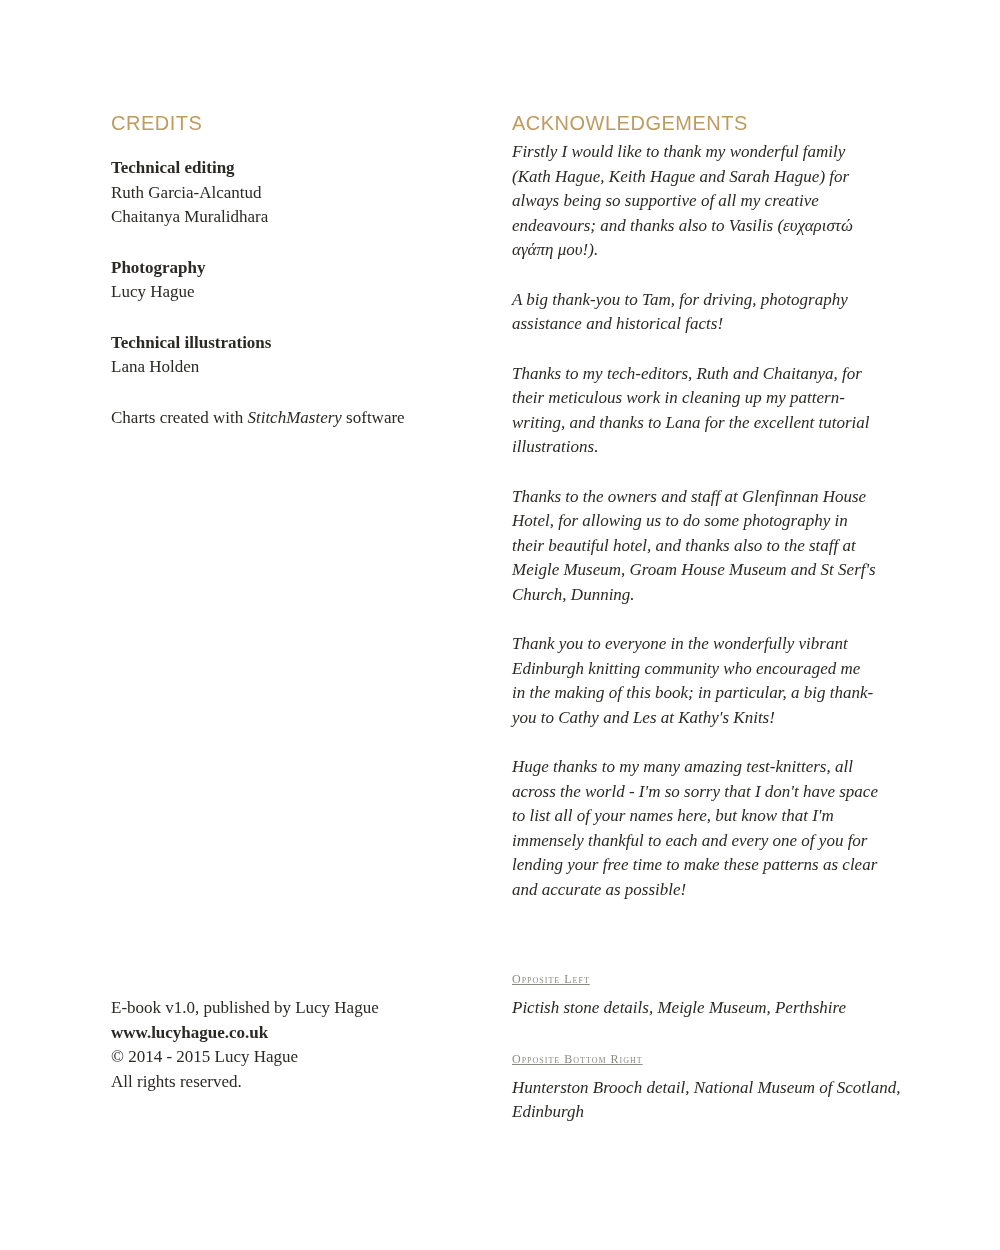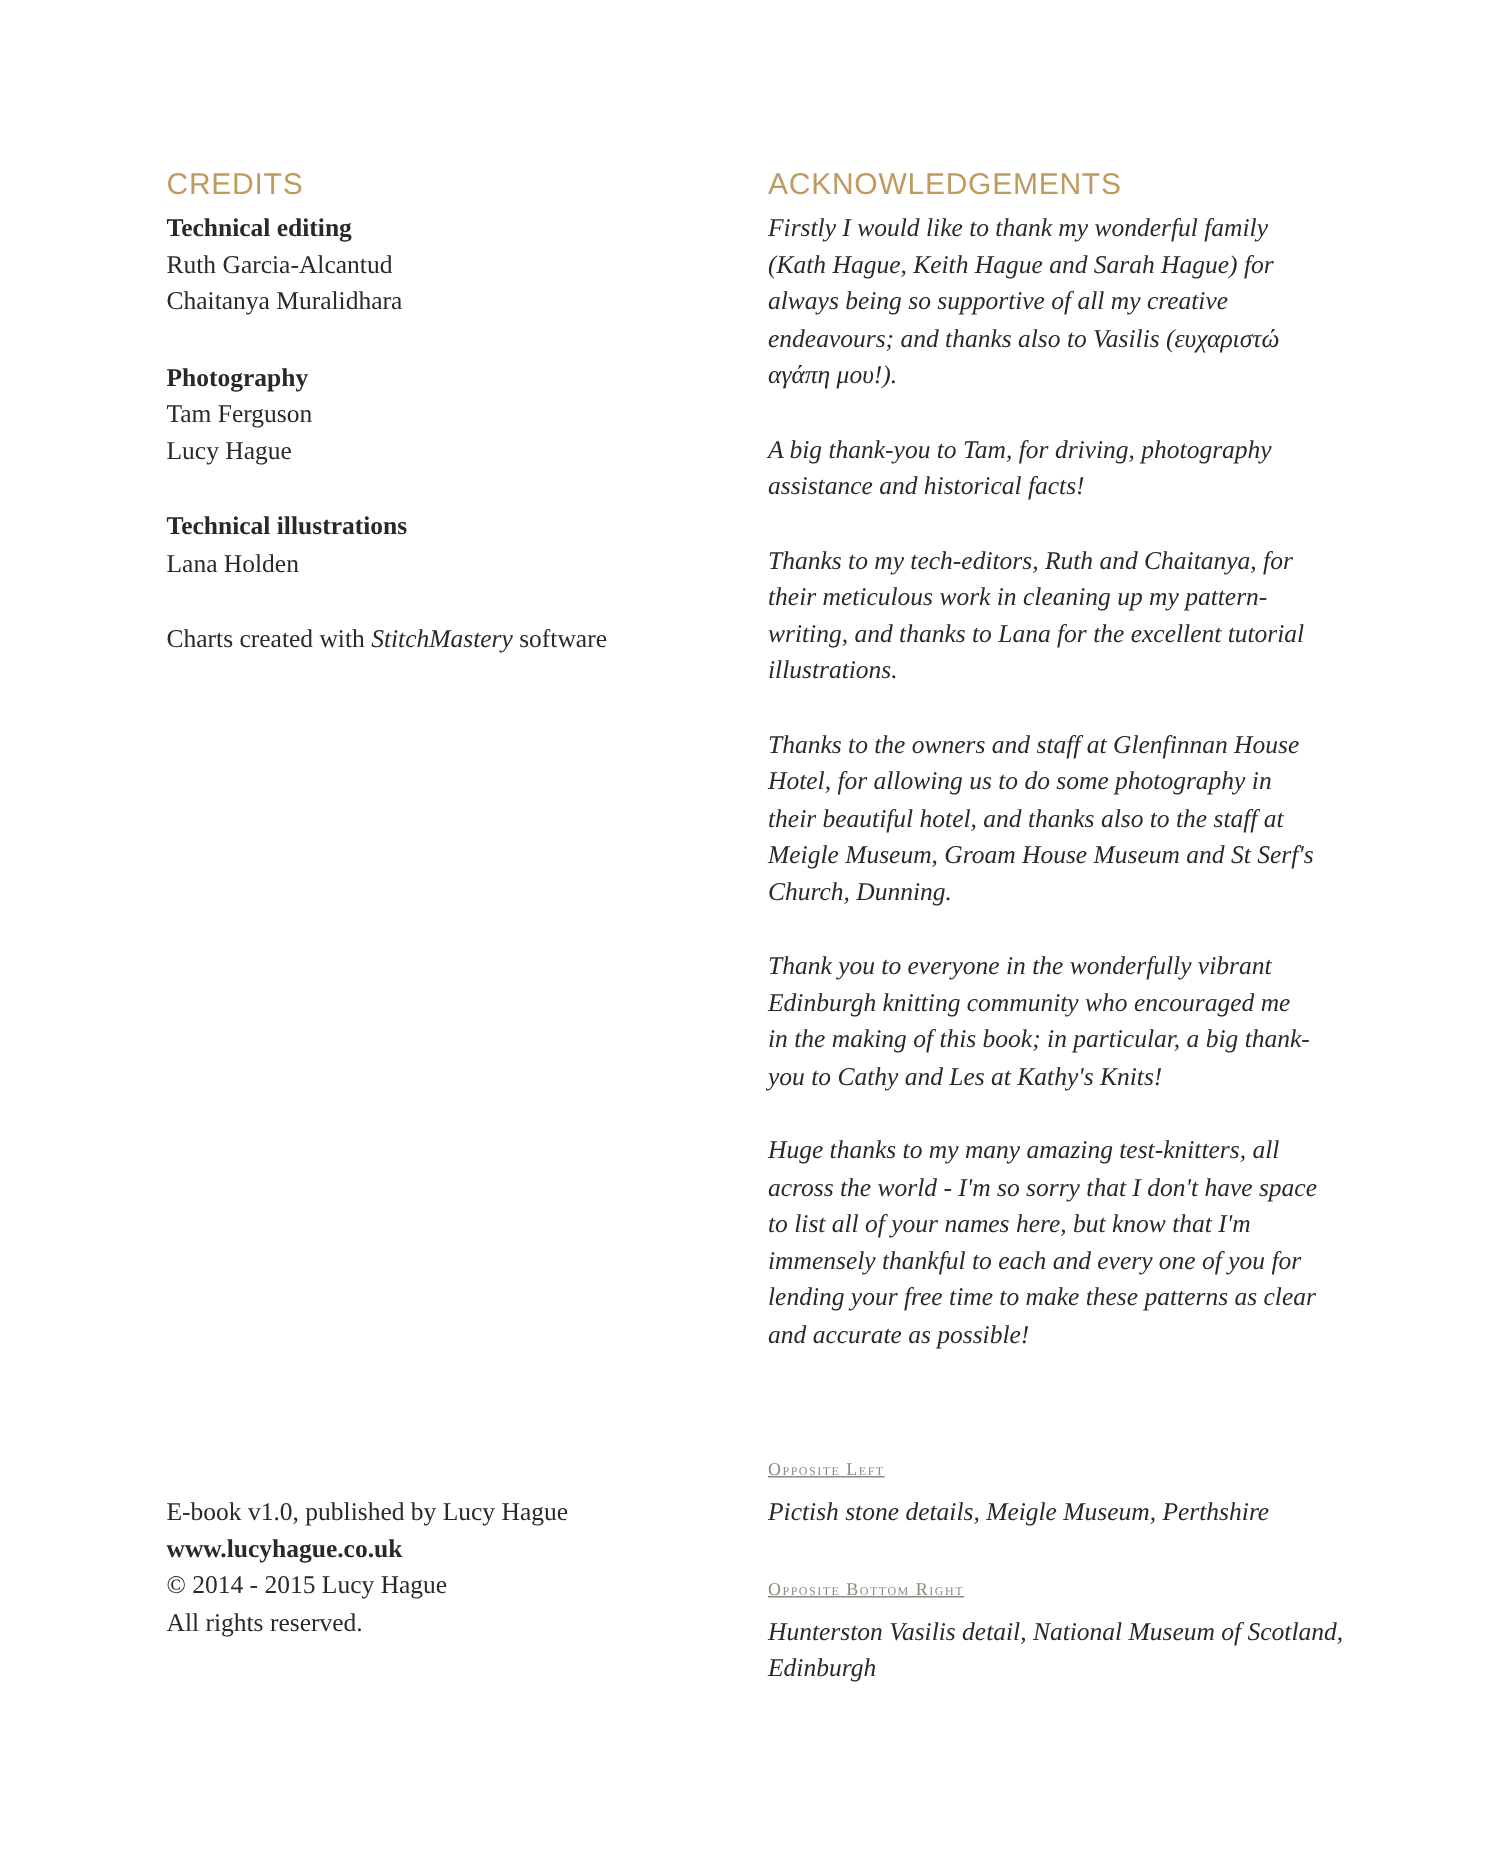--- a/index.html
+++ b/index.html
@@ -39,21 +39,21 @@
     top: 106px;
     width: 440px;
   }
 
   
   .body-text, .cred-block, .charts-note, .para, .pub-line, .cap-text {
     font-size: 17px;
     line-height: 24.5px;
   }
 
-  .cred-block { margin: 0 0 26px 0; }
+  .cred-block { margin: 16px 0 26px 0; }
   .cred-title { font-weight: bold; }
   .charts-note { margin: 0; padding-top: 0; }
   .charts-note .software-name { font-style: italic; }
 
   .para {
     margin: 0 0 25px 0;
     white-space: pre-line;
     font-style: italic;
   }
 
@@ -98,21 +98,20 @@
     <h1 class="section-heading">CREDITS</h1>
 
     <div class="cred-block">
       <div class="cred-title">Technical editing</div>
       <div class="cred-name">Ruth Garcia-Alcantud</div>
       <div class="cred-name">Chaitanya Muralidhara</div>
     </div>
 
     <div class="cred-block">
       <div class="cred-title">Photography</div>
-      <div class="cred-name">Tam Ferguson</div>
       <div class="cred-name">Lucy Hague</div>
     </div>
 
     <div class="cred-block">
       <div class="cred-title">Technical illustrations</div>
       <div class="cred-name">Lana Holden</div>
     </div>
 
     <p class="charts-note"><span>Charts created with </span><span class="software-name">StitchMastery</span><span> software</span></p>
   </section>
@@ -156,18 +155,18 @@
     </div>
   </div>
 
   <div class="captions-block">
     <div class="caption">
       <div class="cap-label">Opposite Left</div>
       <div class="cap-text">Pictish stone details, Meigle Museum, Perthshire</div>
     </div>
     <div class="caption">
       <div class="cap-label">Opposite Bottom Right</div>
-      <div class="cap-text">Hunterston Vasilis detail, National Museum of Scotland,
+      <div class="cap-text">Hunterston Brooch detail, National Museum of Scotland,
 Edinburgh</div>
     </div>
   </div>
 
 </div>
 
 </body></html>

